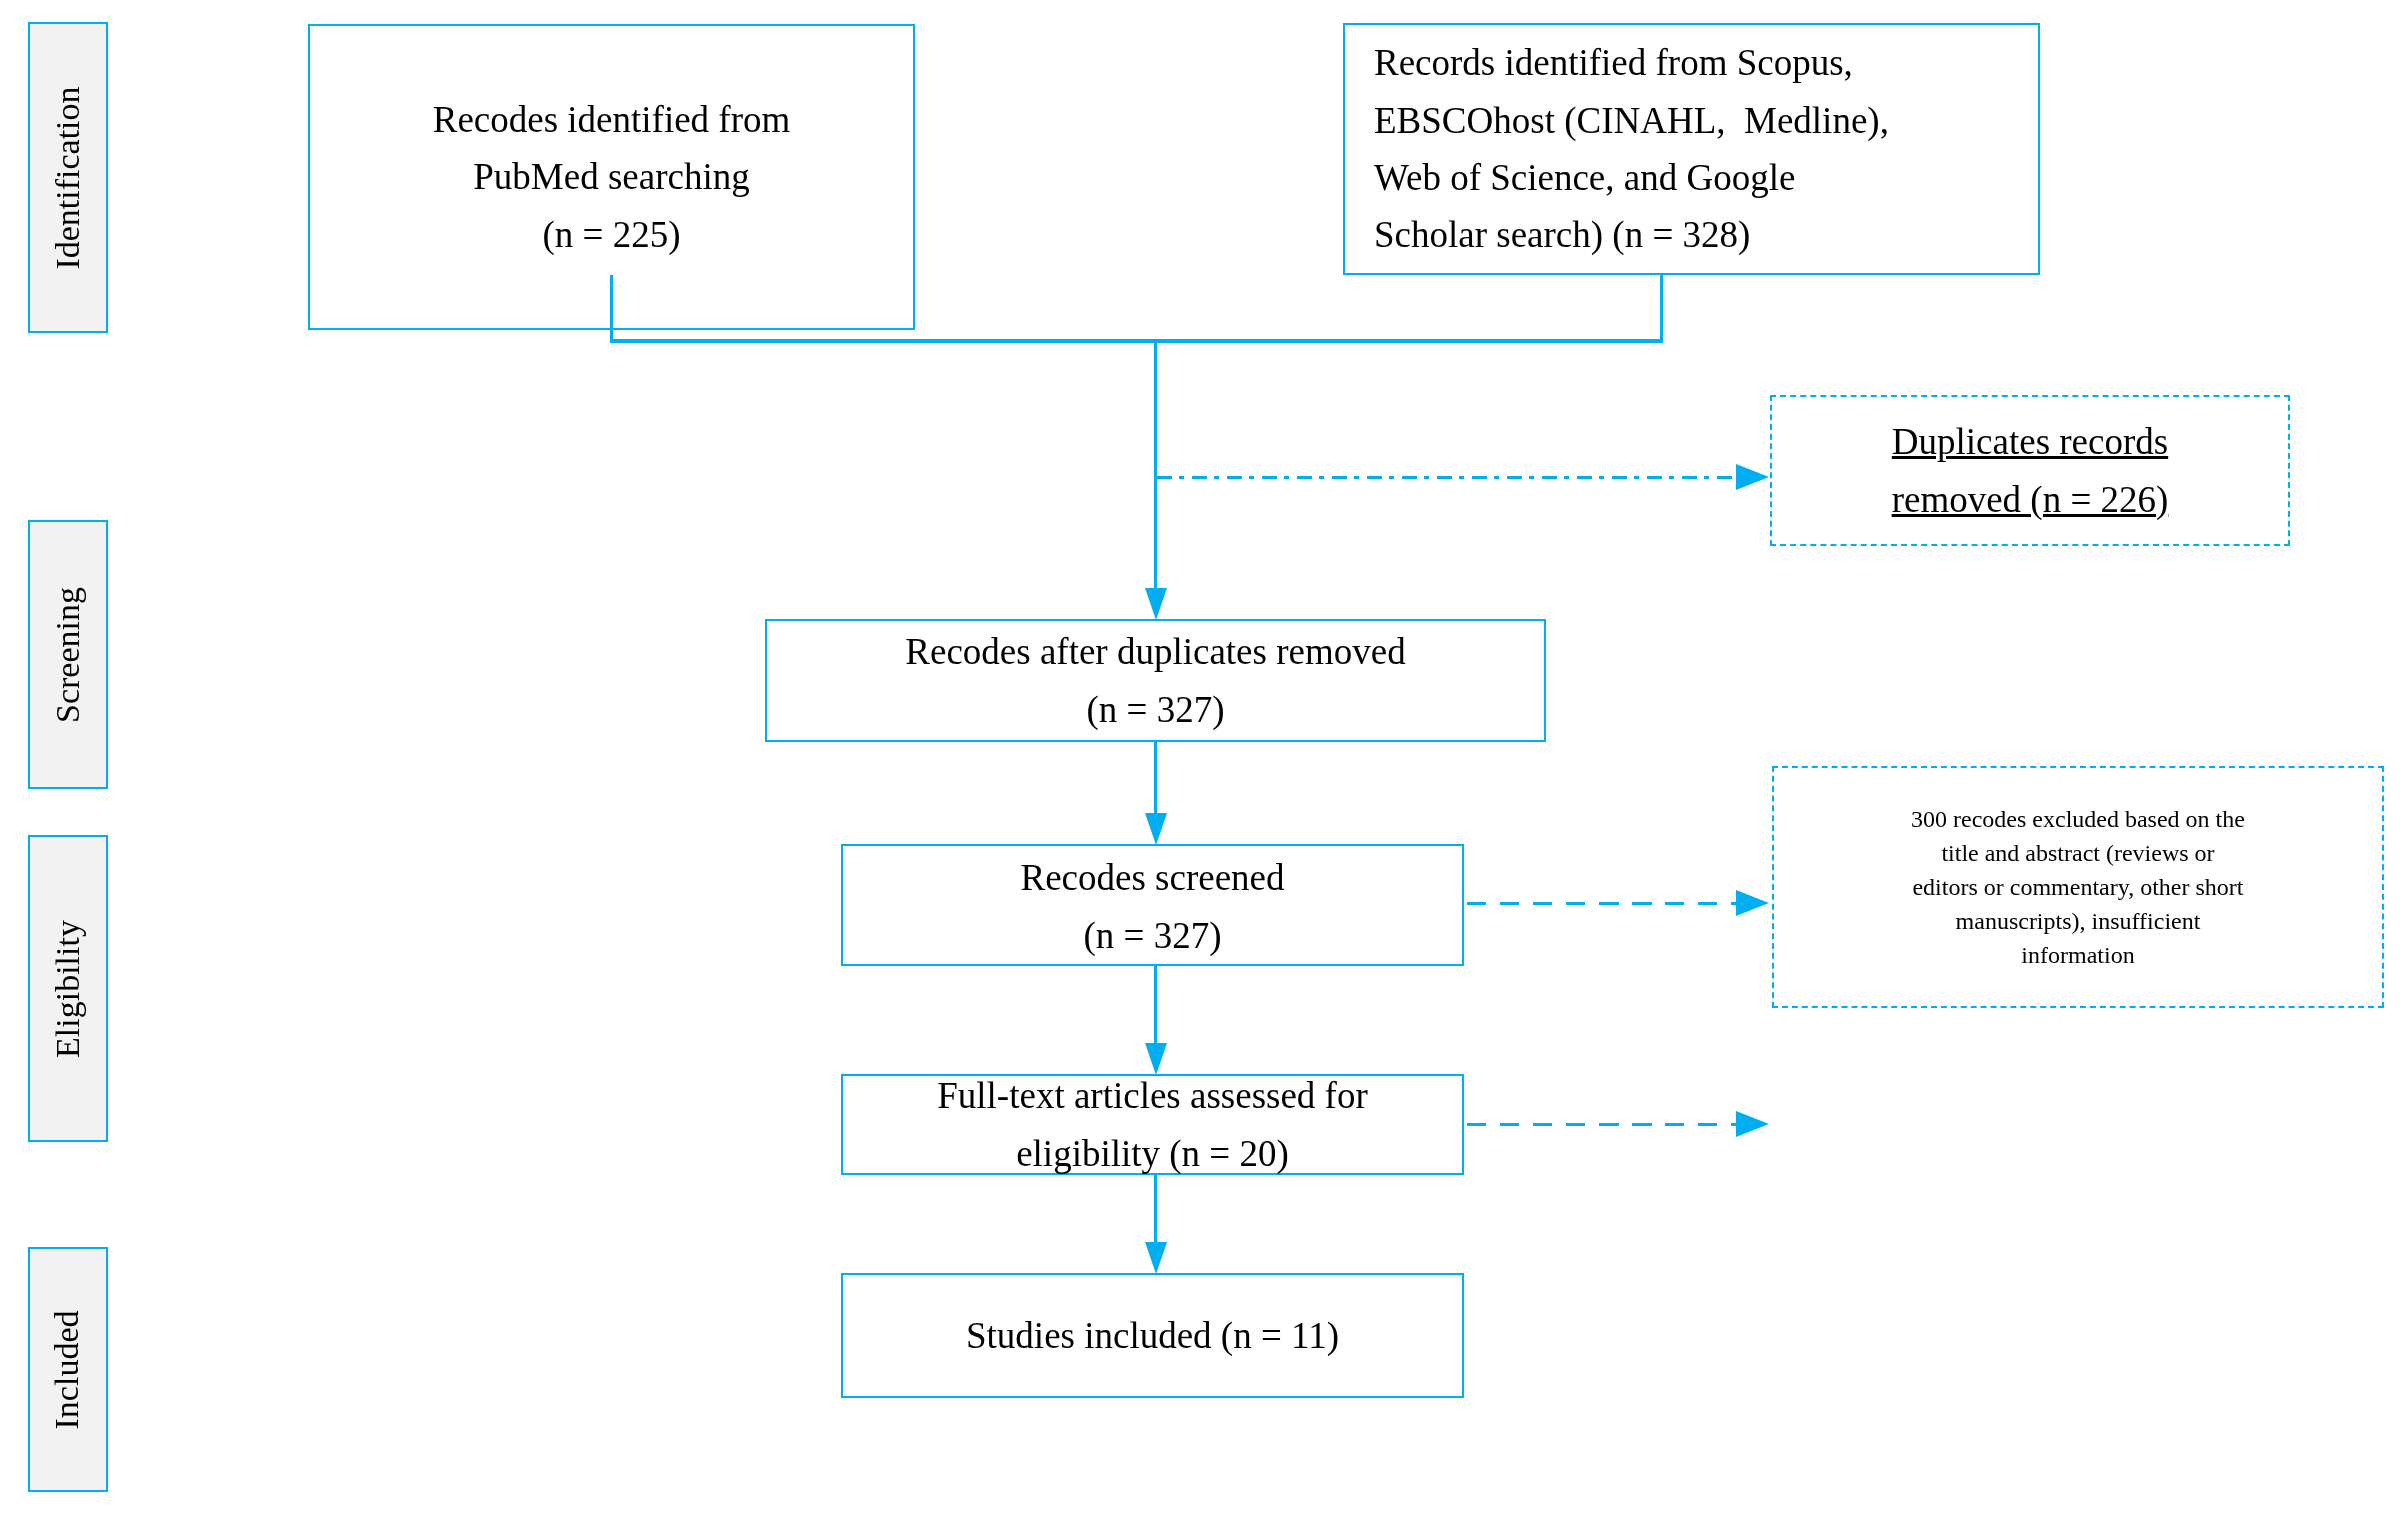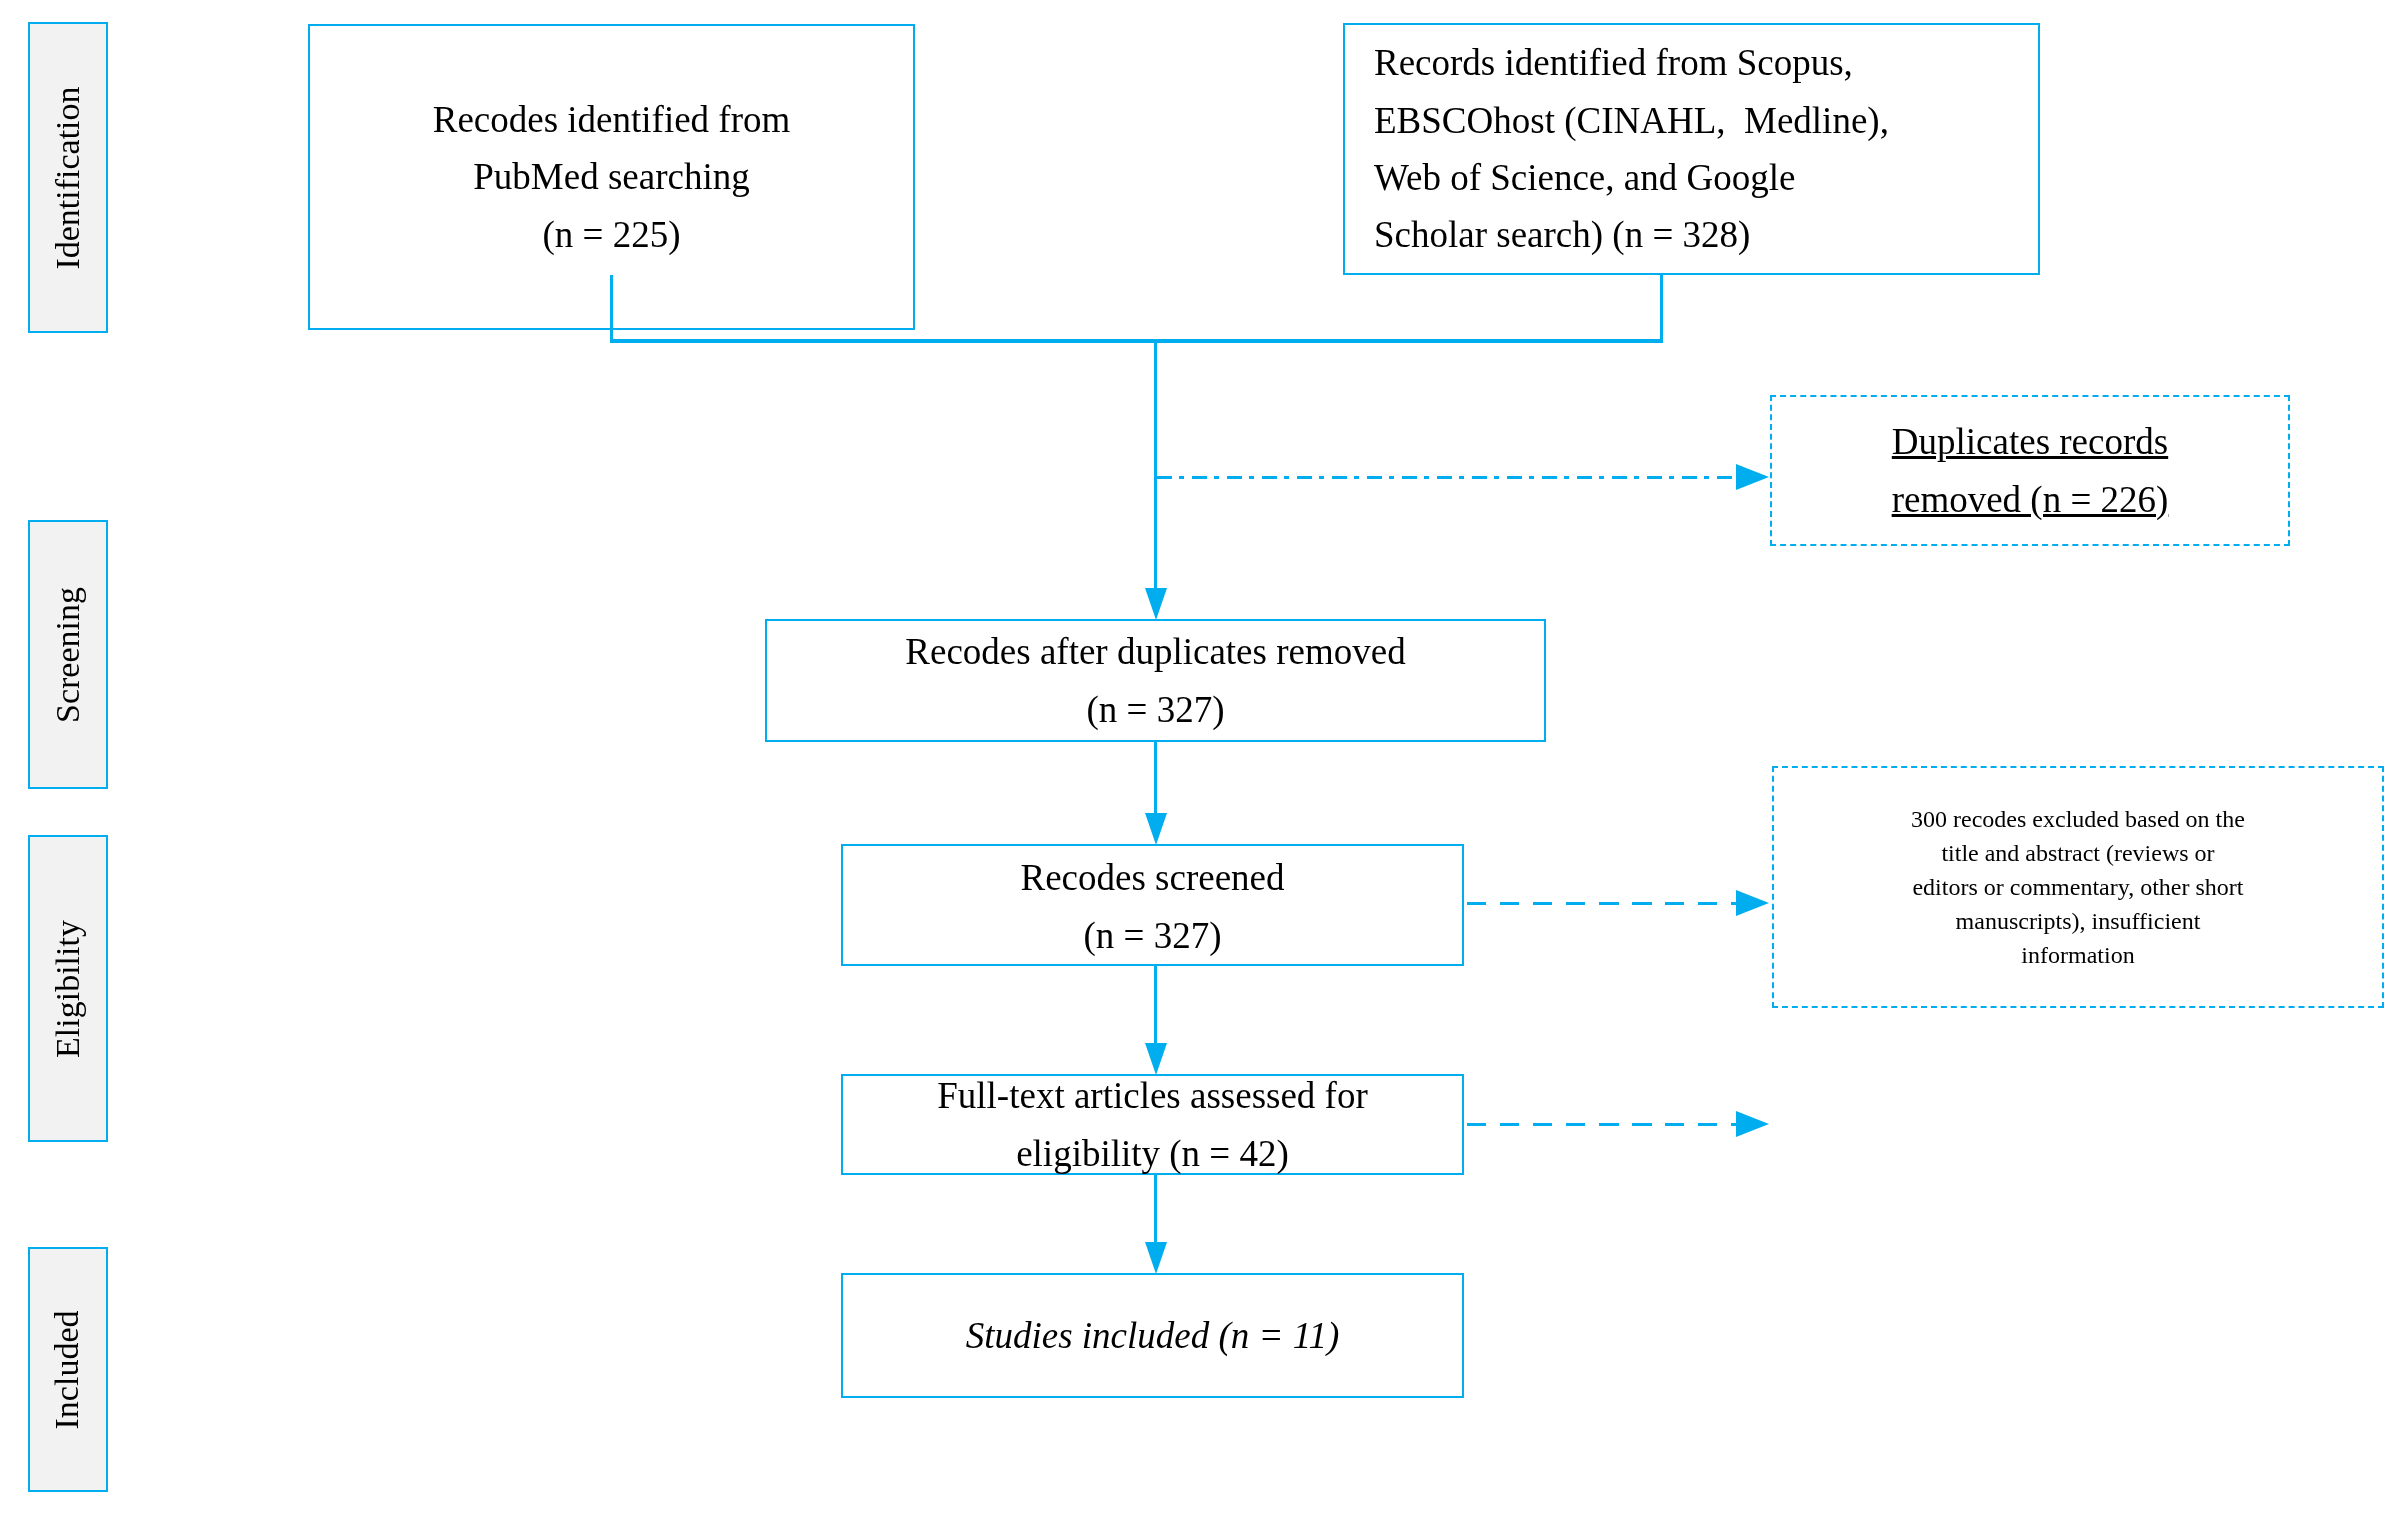--- a/index.html
+++ b/index.html
@@ -118,27 +118,27 @@
 editors or commentary, other short
 manuscripts), insufficient
 information</span>
   </div>
 
   <div class="vline" style="left:1154px;top:964px;height:80px;"></div>
   <div class="arrow-down" style="left:1145px;top:1043px;"></div>
 
   <div class="box" style="left:841px;top:1074px;width:623px;height:101px;">
     <span>Full-text articles assessed for
-eligibility (n = 42)</span>
+eligibility (n = 20)</span>
   </div>
 
   <div class="dashline" style="left:1467px;top:1123px;width:269px;"></div>
   <div class="arrow-right" style="left:1736px;top:1111px;"></div>
 
   <div class="vline" style="left:1154px;top:1173px;height:70px;"></div>
   <div class="arrow-down" style="left:1145px;top:1242px;"></div>
 
-  <div class="box" style="left:841px;top:1273px;width:623px;height:125px;font-style:italic;">
+  <div class="box" style="left:841px;top:1273px;width:623px;height:125px;">
     <span>Studies included (n = 11)</span>
   </div>
 
 </div>
 
 
 </body></html>

